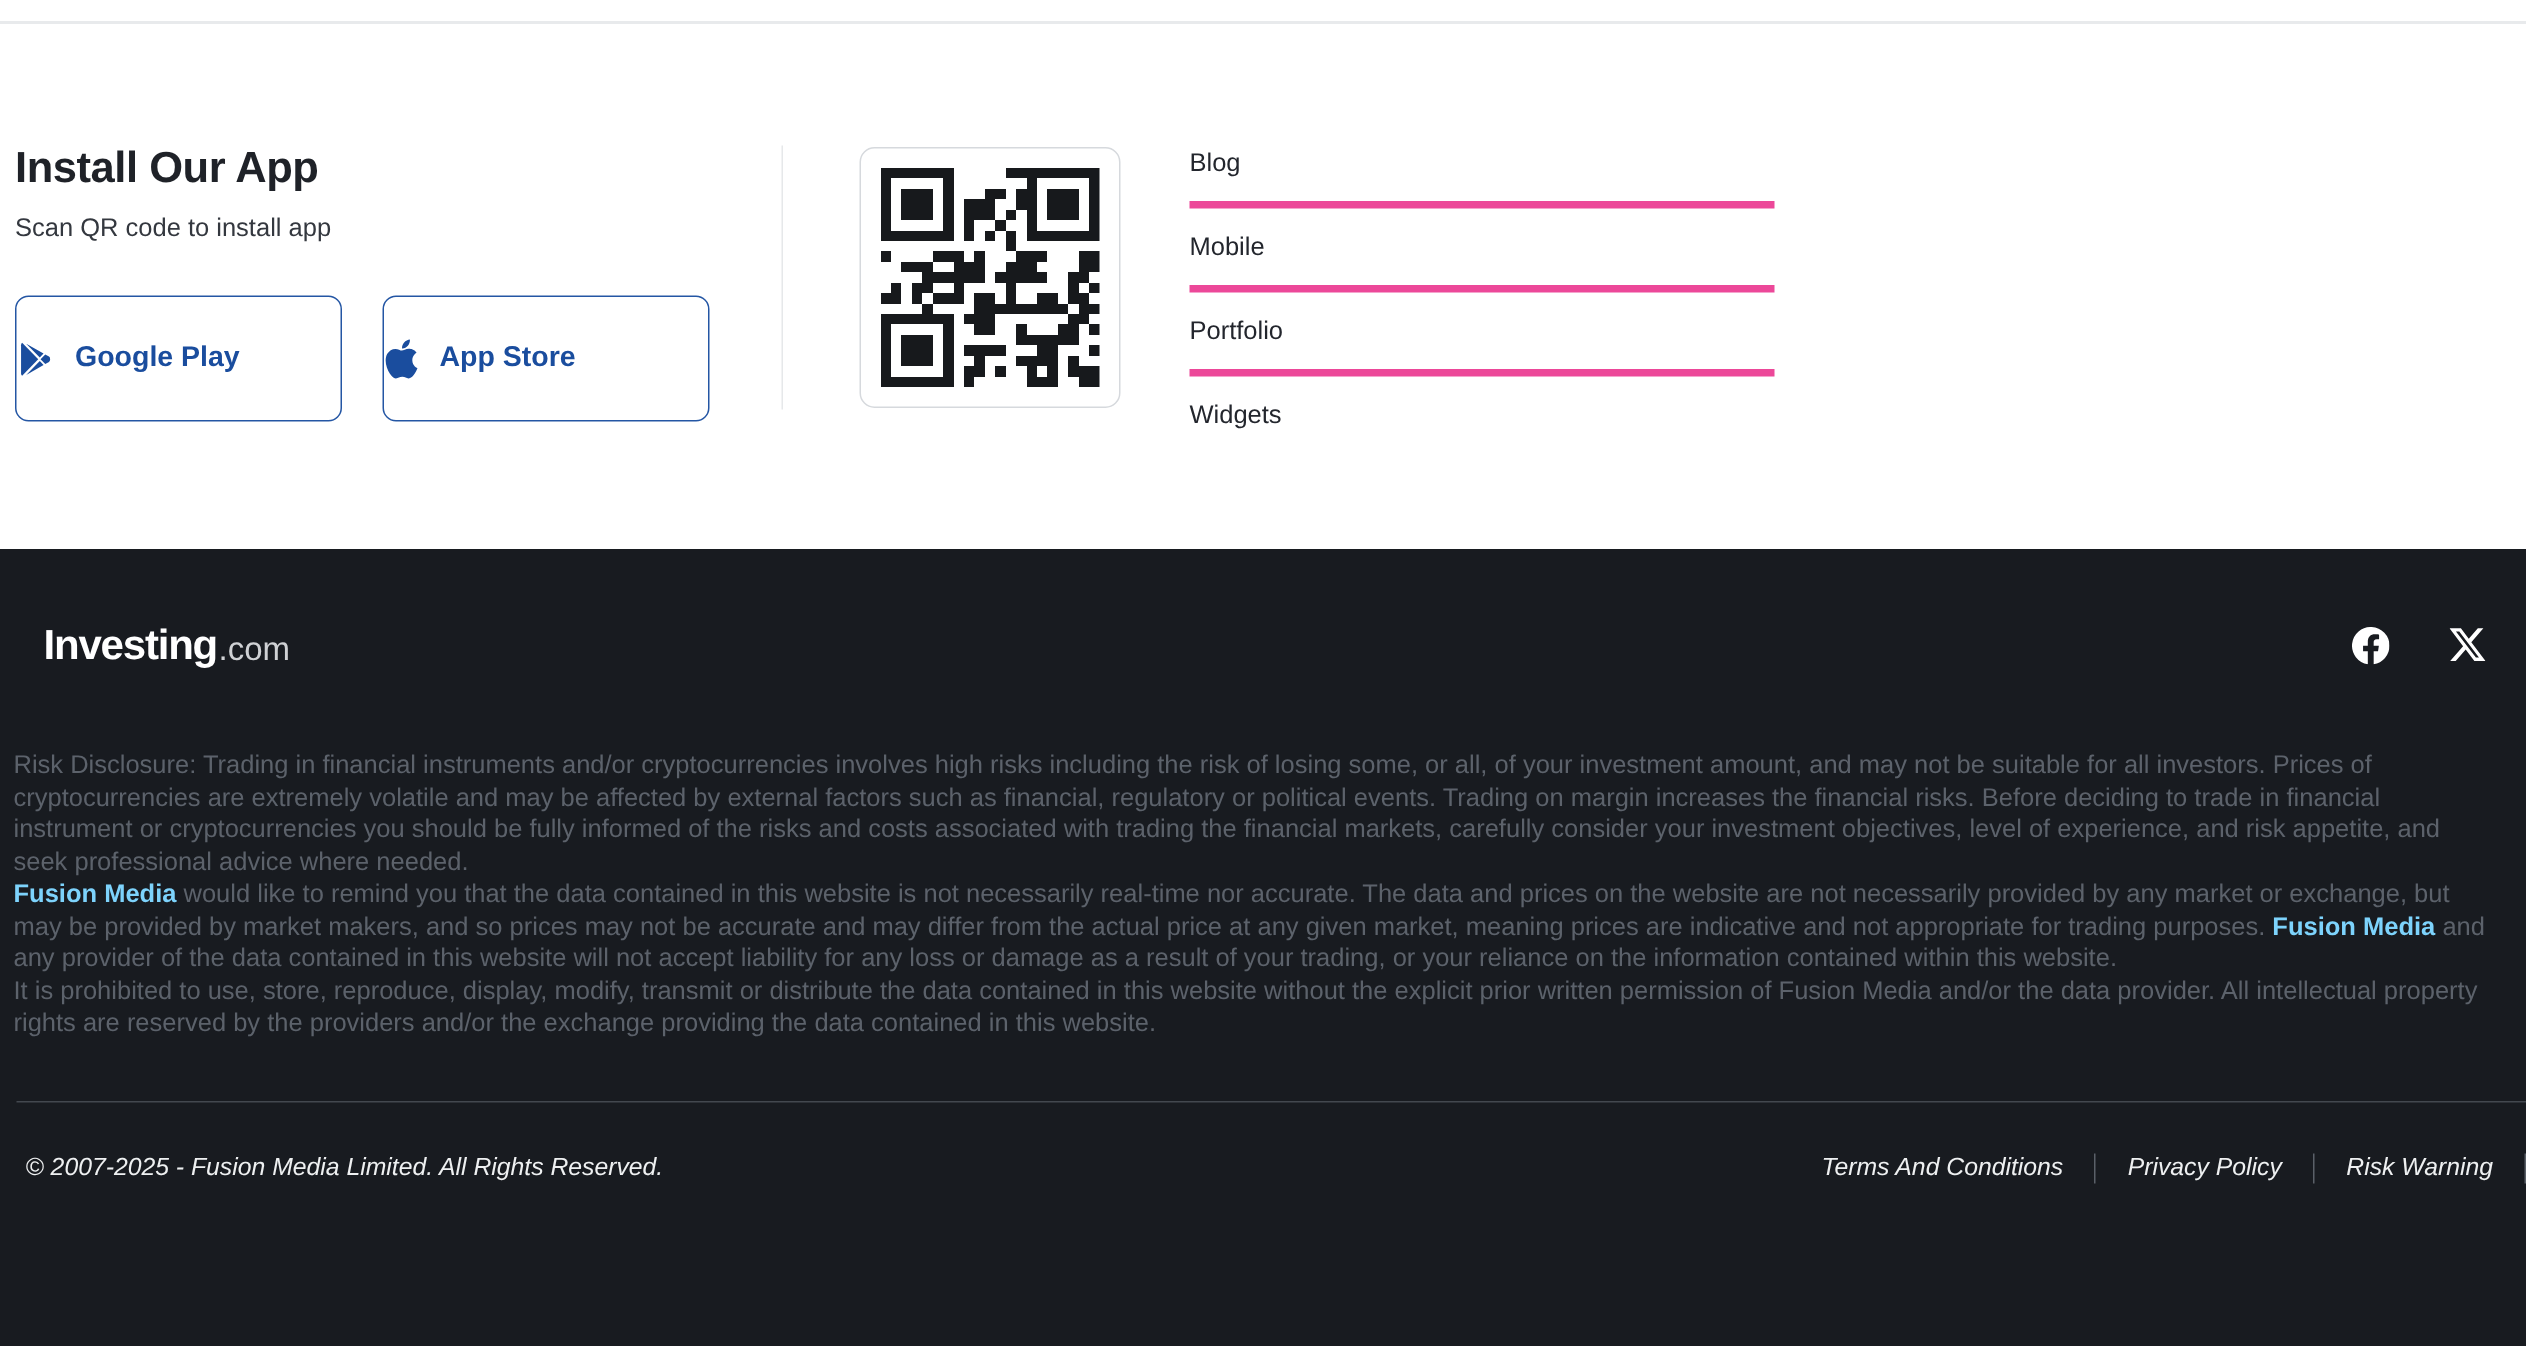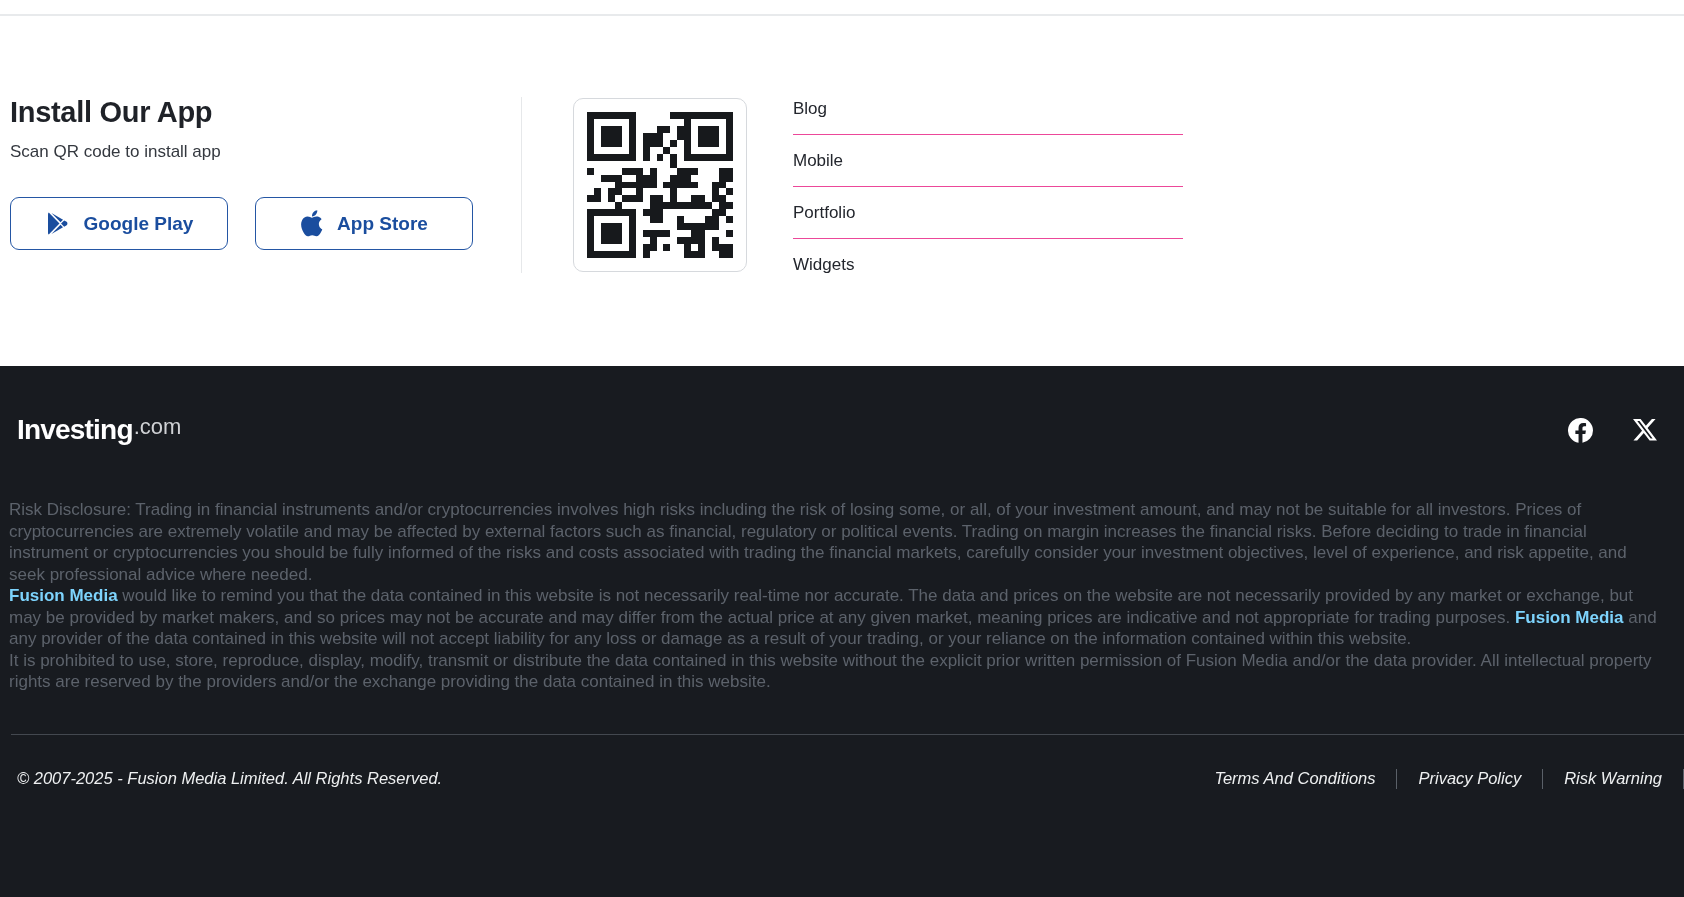--- a/index.html
+++ b/index.html
@@ -9,42 +9,42 @@
 
   
   .top-section { height:352px; background:#fff; }
   .top-divider { height:2px; background:#e8eaec; margin-top:14px; }
   .top-content { display:flex; align-items:flex-start; margin-top:79px; }
 
   .install-block { margin-left:10px; width:463px; flex:none; }
   .install-title { font-size:29px; font-weight:700; color:#1f2228; letter-spacing:-0.3px; line-height:34px; }
   .install-subtitle { margin-top:13px; font-size:17px; color:#34383f; }
   .store-buttons { display:flex; gap:27px; margin-top:35px; }
-  .store-btn { width:218px; height:53px; border:1.5px solid #2456a4; border-radius:9px; background:#fff;
-               display:flex; align-items:center; justify-content:center; gap:14px; cursor:pointer; }
+  .store-btn { width:218px; height:84px; border:1.5px solid #2456a4; border-radius:9px; background:#fff;
+               display:flex; align-items:center; justify-content:flex-start; gap:14px; cursor:pointer; }
   .store-btn span.lbl { font-size:19px; font-weight:700; color:#1a4d9e; }
   .store-btn svg { display:block; }
 
   .v-divider { margin-left:48px; margin-top:2px; width:1px; height:176px; background:#e6e8ea; flex:none; }
 
   .qr-box { margin-left:51px; margin-top:3px; width:174px; height:174px; border:1px solid #d6d9dd; border-radius:10px;
             display:flex; align-items:center; justify-content:center; flex:none; background:#fff; }
   .qr-box svg { width:146px; height:146px; fill:#17191c; shape-rendering:crispEdges; }
 
   .links-col { margin-top:3px; width:390px; flex:none; list-style:none; }
   .links-col.c1 { margin-left:46px; }
   .links-col.c2 { margin-left:78px; }
-  .links-col li { padding:15px 0; border-bottom:1px solid #ec4899; font-size:17px; color:#23262d; cursor:pointer; line-height:21px; }
+  .links-col li { padding:15px 0; border-bottom:5px solid #ec4899; font-size:17px; color:#23262d; cursor:pointer; line-height:21px; }
   .links-col li:first-child { padding-top:0; }
   .links-col li:last-child { border-bottom:none; }
 
   
   .dark-footer { height:545px; background:#181b20; color:#fff; }
   .brand-row { display:flex; justify-content:space-between; align-items:center; padding:48px 26px 0 17px; }
-  .logo { display:flex; align-items:flex-start; cursor:pointer; }
+  .logo { display:flex; align-items:flex-end; cursor:pointer;margin-left:12px; }
   .logo .brand { font-size:28px; font-weight:700; color:#ffffff; letter-spacing:-0.8px; }
   .logo .tld { font-size:22px; font-weight:400; color:#cfd1d4; margin-left:1px; }
   .social { display:flex; align-items:center; gap:40px; }
   .social .icon { width:25px; height:25px; cursor:pointer; display:block; }
 
   .disclosure { margin:53px 24px 0 9px; font-size:17px; line-height:21.5px; color:#5c626b; }
   .disclosure p { margin:0; }
   .disclosure strong { font-weight:700; color:#7dd3fc; }
 
   .footer-divider { height:1px; background:#43484f; margin:41px 0 0 11px; }

